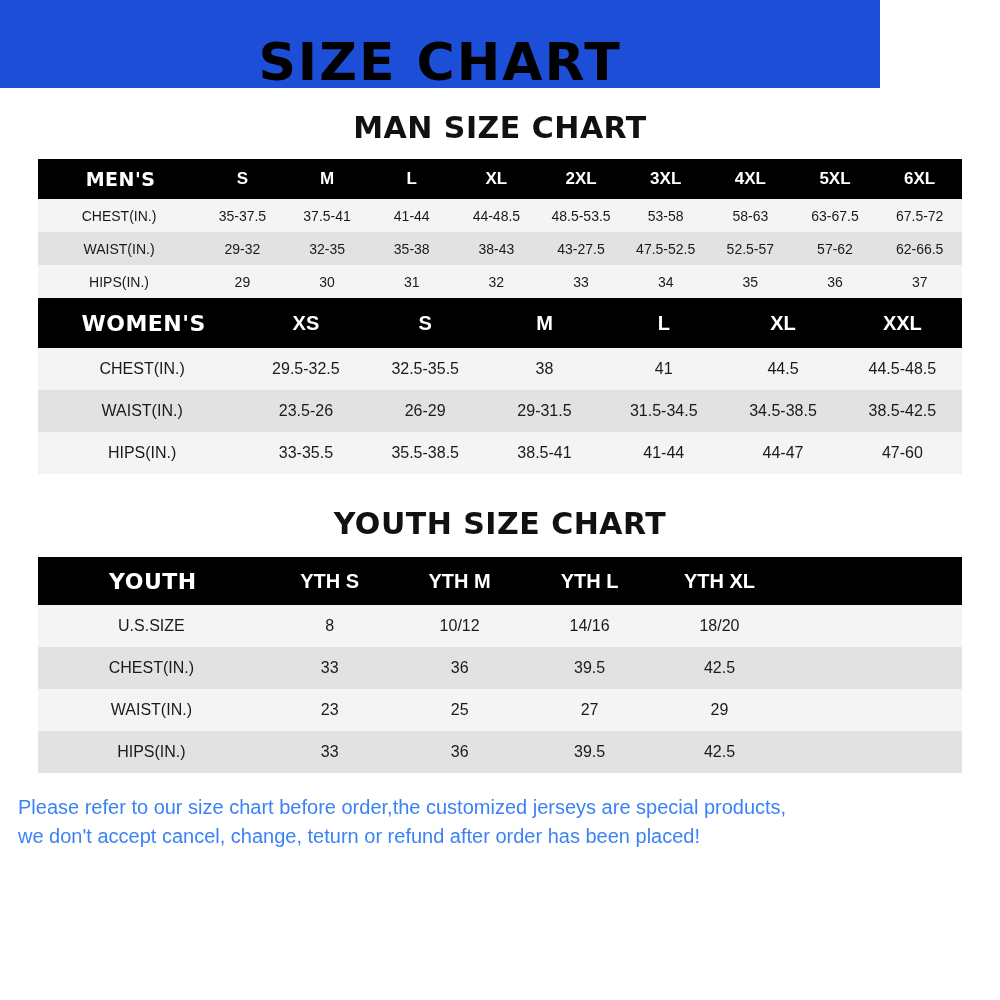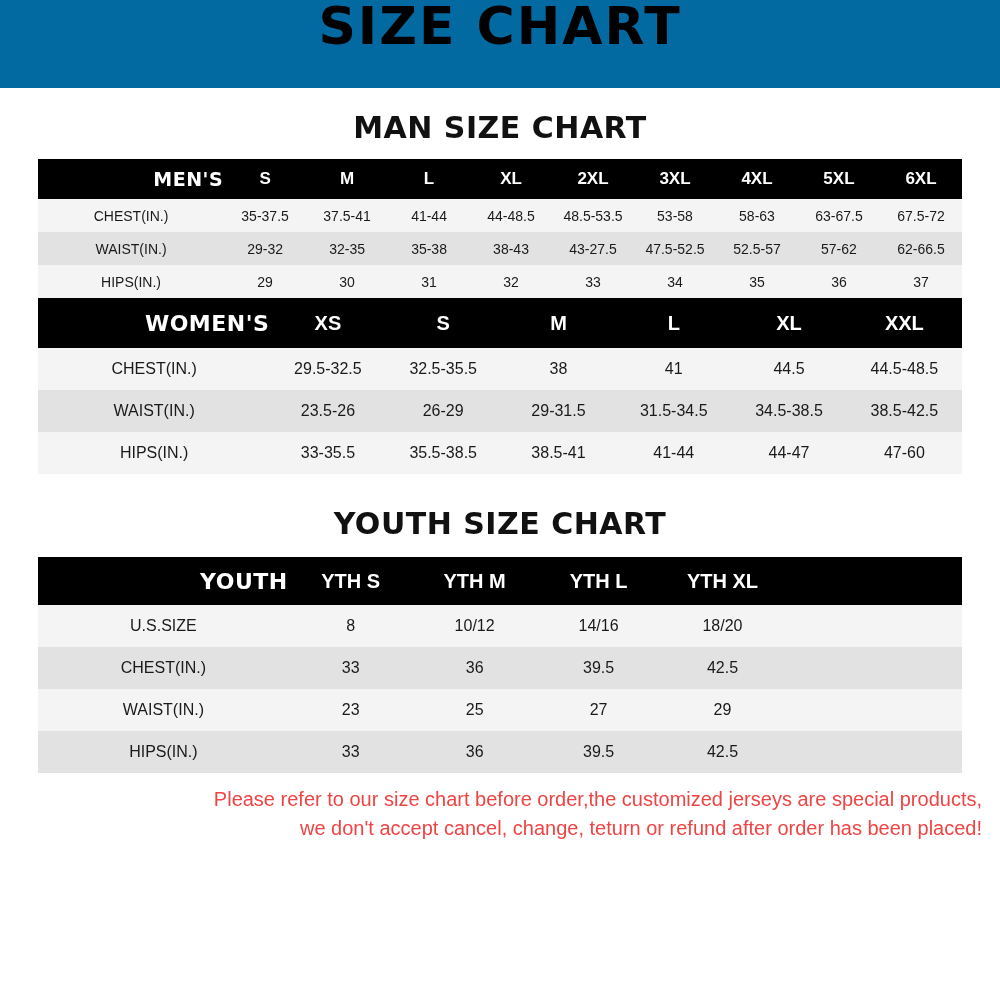--- a/index.html
+++ b/index.html
@@ -15,25 +15,25 @@
   }
   .page {
     position: relative;
     width: 1000px;
     height: 1000px;
     background: #ffffff;
     box-sizing: border-box;
   }
   
   .banner {
-    width: 1000px;
+    width: 880px;
     height: 88px;
-    background: #0369a1;
+    background: #1d4ed8;
     display: flex;
-    align-items: flex-start;
+    align-items: flex-end;
     justify-content: center;
   }
   .banner-title {
     font-family: "DejaVu Sans", sans-serif;
     font-weight: bold;
     font-size: 52px;
     letter-spacing: 2px;
     color: #000000;
     text-align: center;
     line-height: 1;
@@ -71,22 +71,22 @@
   
   table.sizetable thead tr {
     background: #000000;
   }
   table.sizetable thead th {
     color: #ffffff;
     font-weight: bold;
     border: none;
   }
   table.sizetable thead th.corner {
-    text-align: right;
-    padding-left: 28px;
+    text-align: center;
+    padding-left: 4px;
     font-family: "DejaVu Sans", sans-serif;
     letter-spacing: 0.5px;
   }
   
   table.sizetable tbody tr.odd  { background: #f4f4f4; }
   table.sizetable tbody tr.even { background: #e2e2e2; }
   table.sizetable tbody td.rowlabel {
     font-size: 15px;
   }
 
@@ -100,23 +100,23 @@
   .sec-women table.sizetable thead th.corner { font-size: 22px; }
   .sec-women table.sizetable tbody td { height: 40px; font-size: 16px; }
 
   
   .sec-youth table.sizetable thead th { height: 46px; font-size: 20px; }
   .sec-youth table.sizetable thead th.corner { font-size: 22px; }
   .sec-youth table.sizetable tbody td { height: 40px; font-size: 16px; }
 
   
   .note {
-    margin: 12px 18px 0 18px;
-    text-align: right;
-    color: #ef4444;
+    margin: 20px 18px 0 18px;
+    text-align: left;
+    color: #3b82f6;
     font-family: "Liberation Sans", sans-serif;
     font-size: 20px;
     line-height: 1.45;
   }
   .note div { white-space: nowrap; }
 </style>
 </head>
 <body>
 
 <div class="page">

